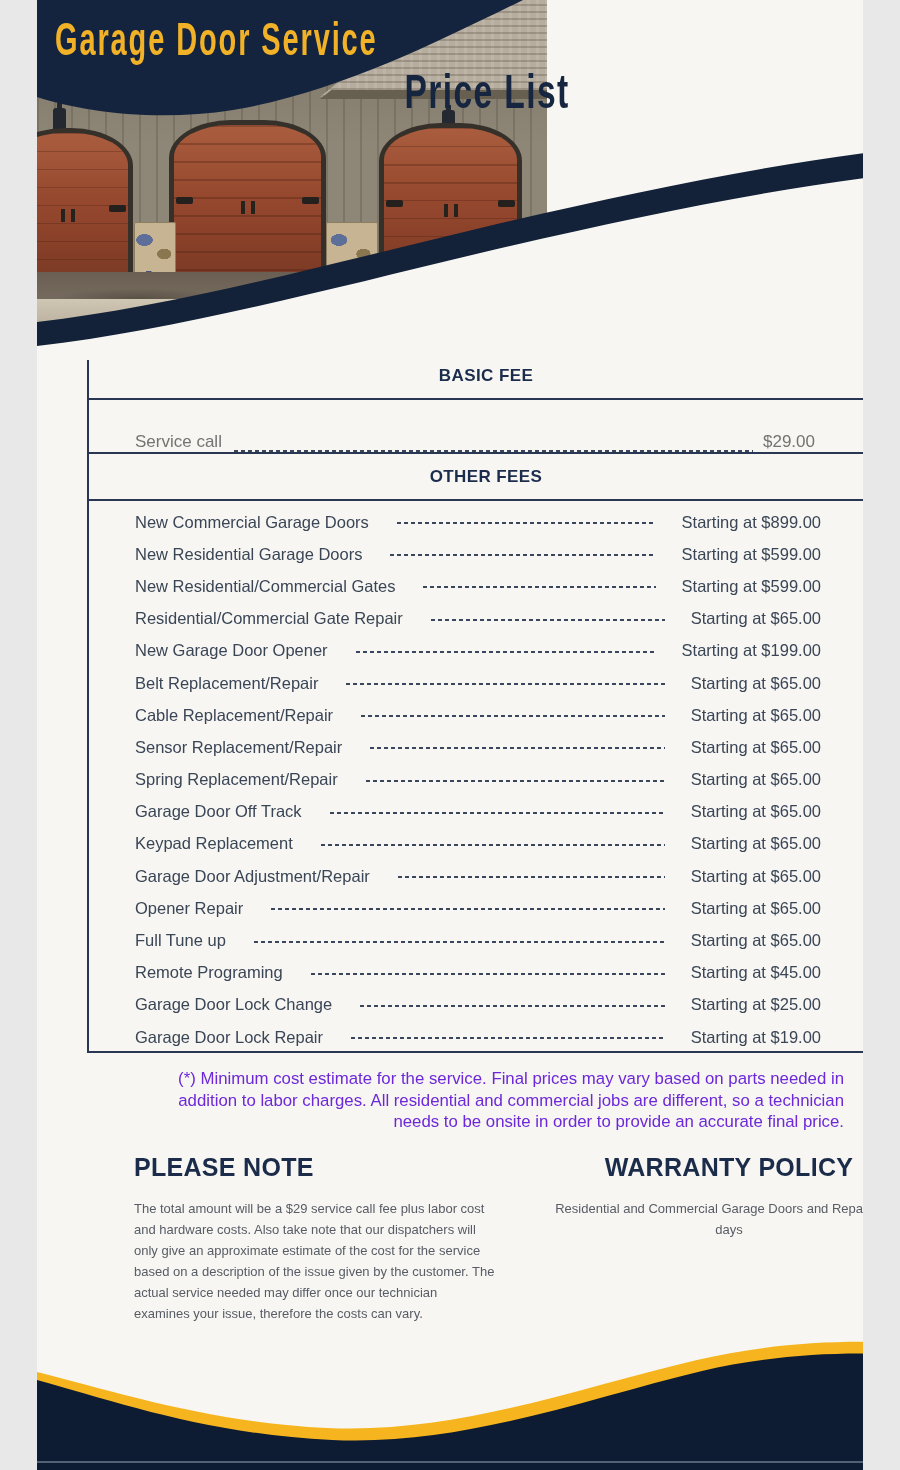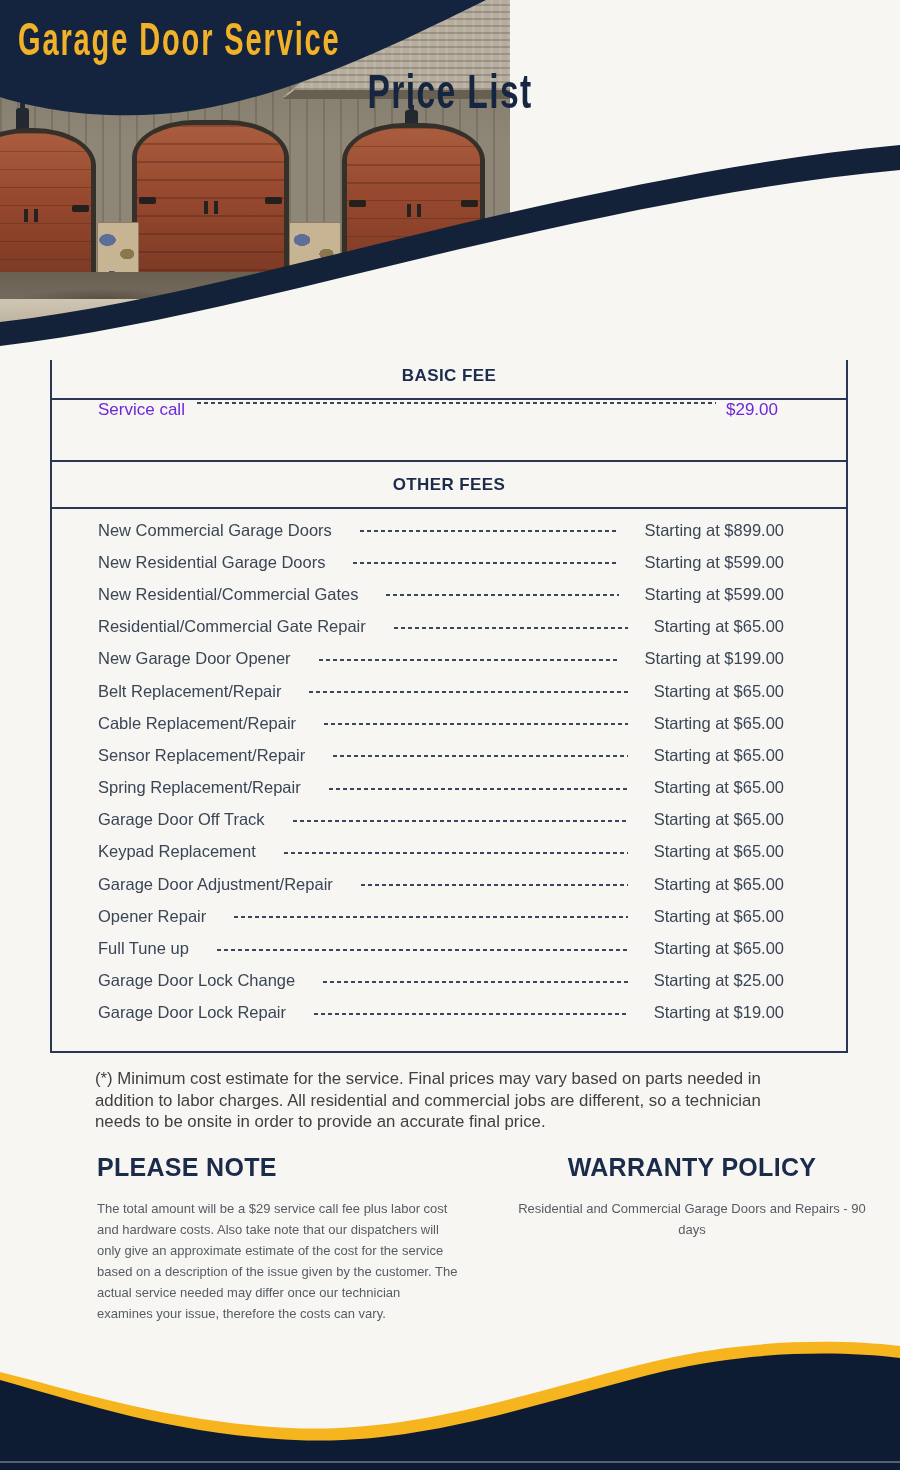--- a/index.html
+++ b/index.html
@@ -1,17 +1,17 @@
 <!DOCTYPE html>
 <html><head>
 <meta charset="utf-8">
 <style>
   html,body{margin:0;padding:0;}
   body{font-family:"Liberation Sans",sans-serif;background:#e8e8e8;}
-  .page{position:relative;width:900px;height:1470px;margin:0 auto;background:#f7f6f2;overflow:hidden;}
+  .page{position:relative;width:826px;height:1470px;margin:0 auto;background:#f7f6f2;overflow:hidden;}
 
   
   .header{position:absolute;left:0;top:0;width:900px;height:360px;}
 
   
   .photo{position:absolute;left:0;top:0;width:510px;height:360px;overflow:hidden;z-index:1;}
   .siding{position:absolute;inset:0;background:#8e8676;}
   .siding::before{content:"";position:absolute;inset:0;
     background:repeating-linear-gradient(90deg,rgba(45,40,30,.18) 0 2px,transparent 2px 17px);}
   .siding::after{content:"";position:absolute;inset:0;
@@ -68,32 +68,32 @@
   .logo-wrap{position:absolute;left:18px;top:16px;z-index:5;white-space:nowrap;}
   .logo-wrap .cond{display:inline-block;transform:scaleX(.63);transform-origin:left top;
     font-size:46px;line-height:46px;font-weight:700;letter-spacing:3px;color:#f2b227;}
 
   
   .fee-table{position:absolute;left:50px;top:352px;width:798px;height:701px;box-sizing:border-box;
     border:2px solid #2a3754;z-index:2;}
   .t-head{height:44px;border-bottom:2px solid #2a3754;display:flex;align-items:center;justify-content:center;
     font-weight:700;font-size:17px;color:#1c2c4c;letter-spacing:.4px;}
   .t-head.second{height:45px;}
-  .t-row{height:52px;border-bottom:2px solid #2a3754;display:flex;align-items:flex-start;
-    padding:0 68px 8px 46px;font-size:17px;color:#6d28d9;}
+  .t-row{height:52px;border-bottom:2px solid #2a3754;display:flex;align-items:flex-end;
+    padding:0 68px 0 46px;font-size:17px;color:#737373;}
   .t-items{padding-top:5px;}
   .item-row{height:32.2px;display:flex;align-items:center;padding:0 62px 0 46px;
     font-size:16.5px;color:#3a4556;gap:16px;}
   .leader{flex:1;height:2px;margin:2px 10px 0 12px;
     background:repeating-linear-gradient(90deg,#39465c 0,#39465c 4px,transparent 4px,transparent 7px);}
   .lbl,.prc{white-space:nowrap;}
 
   
   .footnote{position:absolute;left:95px;top:1068px;width:712px;font-size:16.8px;line-height:21.5px;
-    color:#404040;z-index:2;}
+    color:#6d28d9;z-index:2;text-align:right;}
   .col{position:absolute;top:1153px;z-index:2;}
   .note-col{left:97px;width:362px;}
   .warranty-col{left:518px;width:348px;text-align:center;}
   .col-heading{font-size:25px;font-weight:700;color:#1b2b4a;letter-spacing:.3px;margin:0 0 16px;}
   .col-body{font-size:13px;line-height:21px;color:#575c65;}
 
   
   .footer-wave{position:absolute;left:0;top:1270px;z-index:3;display:block;}
   .bottom-line{position:absolute;left:0;top:1461px;width:900px;height:1.5px;background:#9aa5b8;
     opacity:.5;z-index:4;}
@@ -235,20 +235,25 @@
           <span class="lbl">Opener Repair</span>
           <span class="leader"></span>
           <span class="prc">Starting at $65.00</span>
         </div>
         <div class="item-row">
           <span class="lbl">Full Tune up</span>
           <span class="leader"></span>
           <span class="prc">Starting at $65.00</span>
         </div>
         <div class="item-row">
+          <span class="lbl">Remote Programing</span>
+          <span class="leader"></span>
+          <span class="prc">Starting at $45.00</span>
+        </div>
+        <div class="item-row">
           <span class="lbl">Garage Door Lock Change</span>
           <span class="leader"></span>
           <span class="prc">Starting at $25.00</span>
         </div>
         <div class="item-row">
           <span class="lbl">Garage Door Lock Repair</span>
           <span class="leader"></span>
           <span class="prc">Starting at $19.00</span>
         </div>
       </div>

